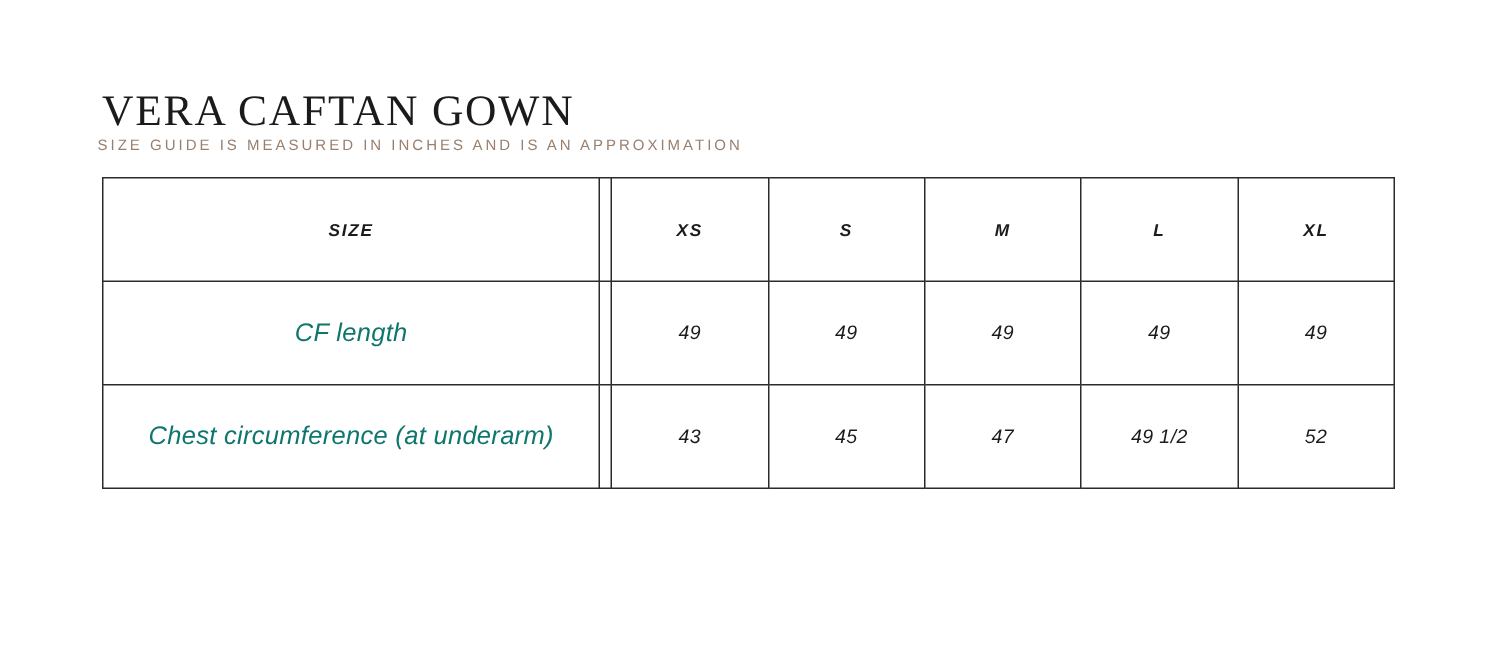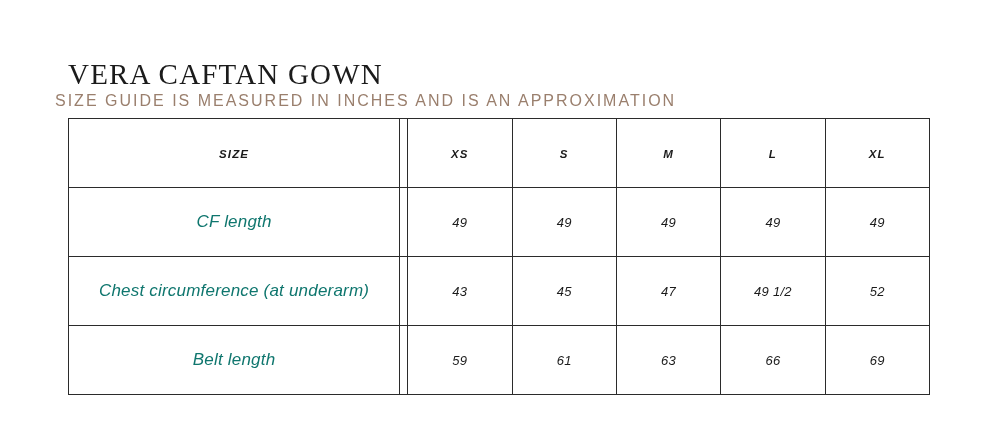--- a/index.html
+++ b/index.html
@@ -26,24 +26,24 @@
     top: 58px;
     font-family: "Liberation Serif", serif;
     font-size: 29px;
     letter-spacing: 1.2px;
     color: #1b1b1b;
     font-weight: 400;
     white-space: nowrap;
   }
   .subtitle {
     position: absolute;
-    left: 55px;
+    left: 65px;
     top: 92px;
     font-family: "Liberation Sans", sans-serif;
-    font-size: 16px;
+    font-size: 10px;
     letter-spacing: 2.0px;
     color: #9a7f6d;
     white-space: nowrap;
   }
   .table-wrap {
     position: absolute;
     left: 68px;
     top: 118px;
     width: 862px;
   }
@@ -176,38 +176,17 @@
             <span class="val-text">47</span>
           </td>
           <td>
             <span class="val-text">49 1/2</span>
           </td>
           <td>
             <span class="val-text">52</span>
           </td>
         </tr>
 
-        <tr class="row-body">
-          <td>
-            <span class="label-text">Belt length</span>
-          </td>
-          <td class="col-gap"></td>
-          <td>
-            <span class="val-text">59</span>
-          </td>
-          <td>
-            <span class="val-text">61</span>
-          </td>
-          <td>
-            <span class="val-text">63</span>
-          </td>
-          <td>
-            <span class="val-text">66</span>
-          </td>
-          <td>
-            <span class="val-text">69</span>
-          </td>
-        </tr>
       </tbody>
     </table>
   </div>
 
 </div>
 
 </body></html>

